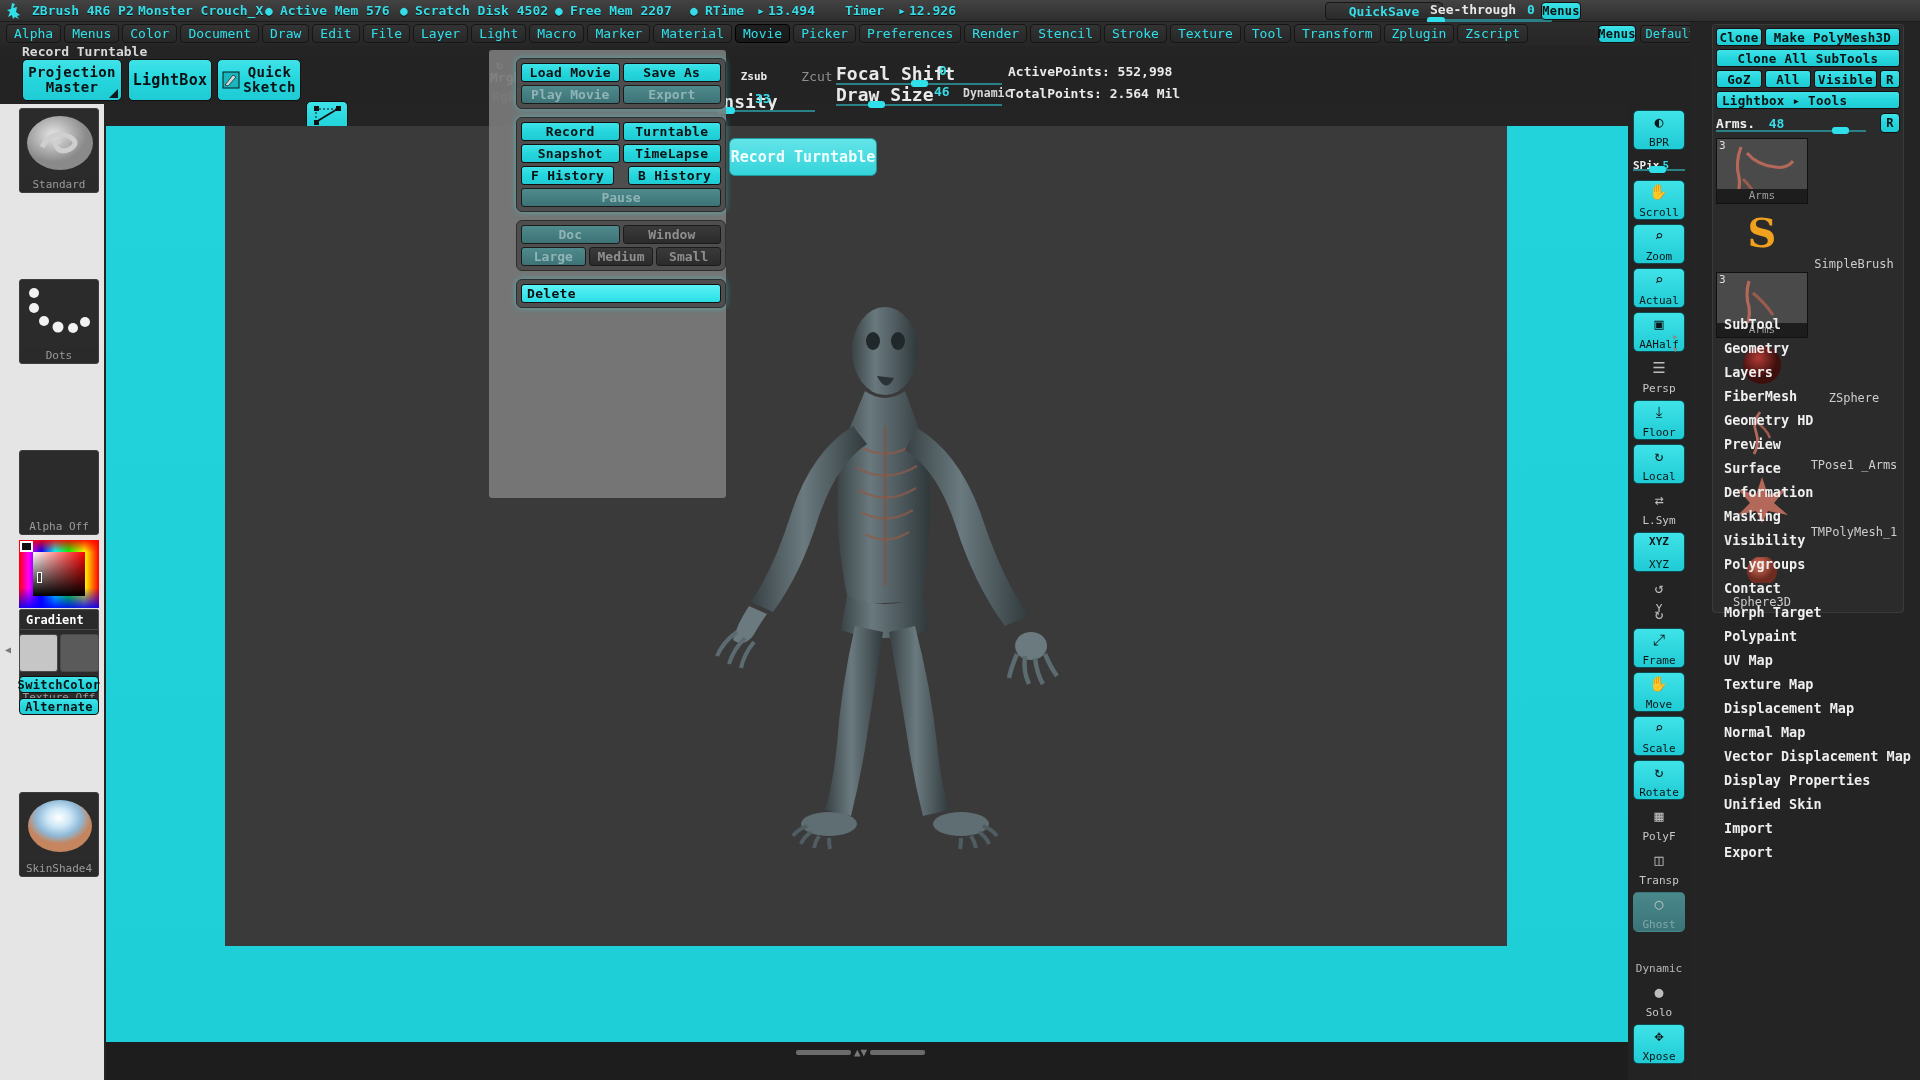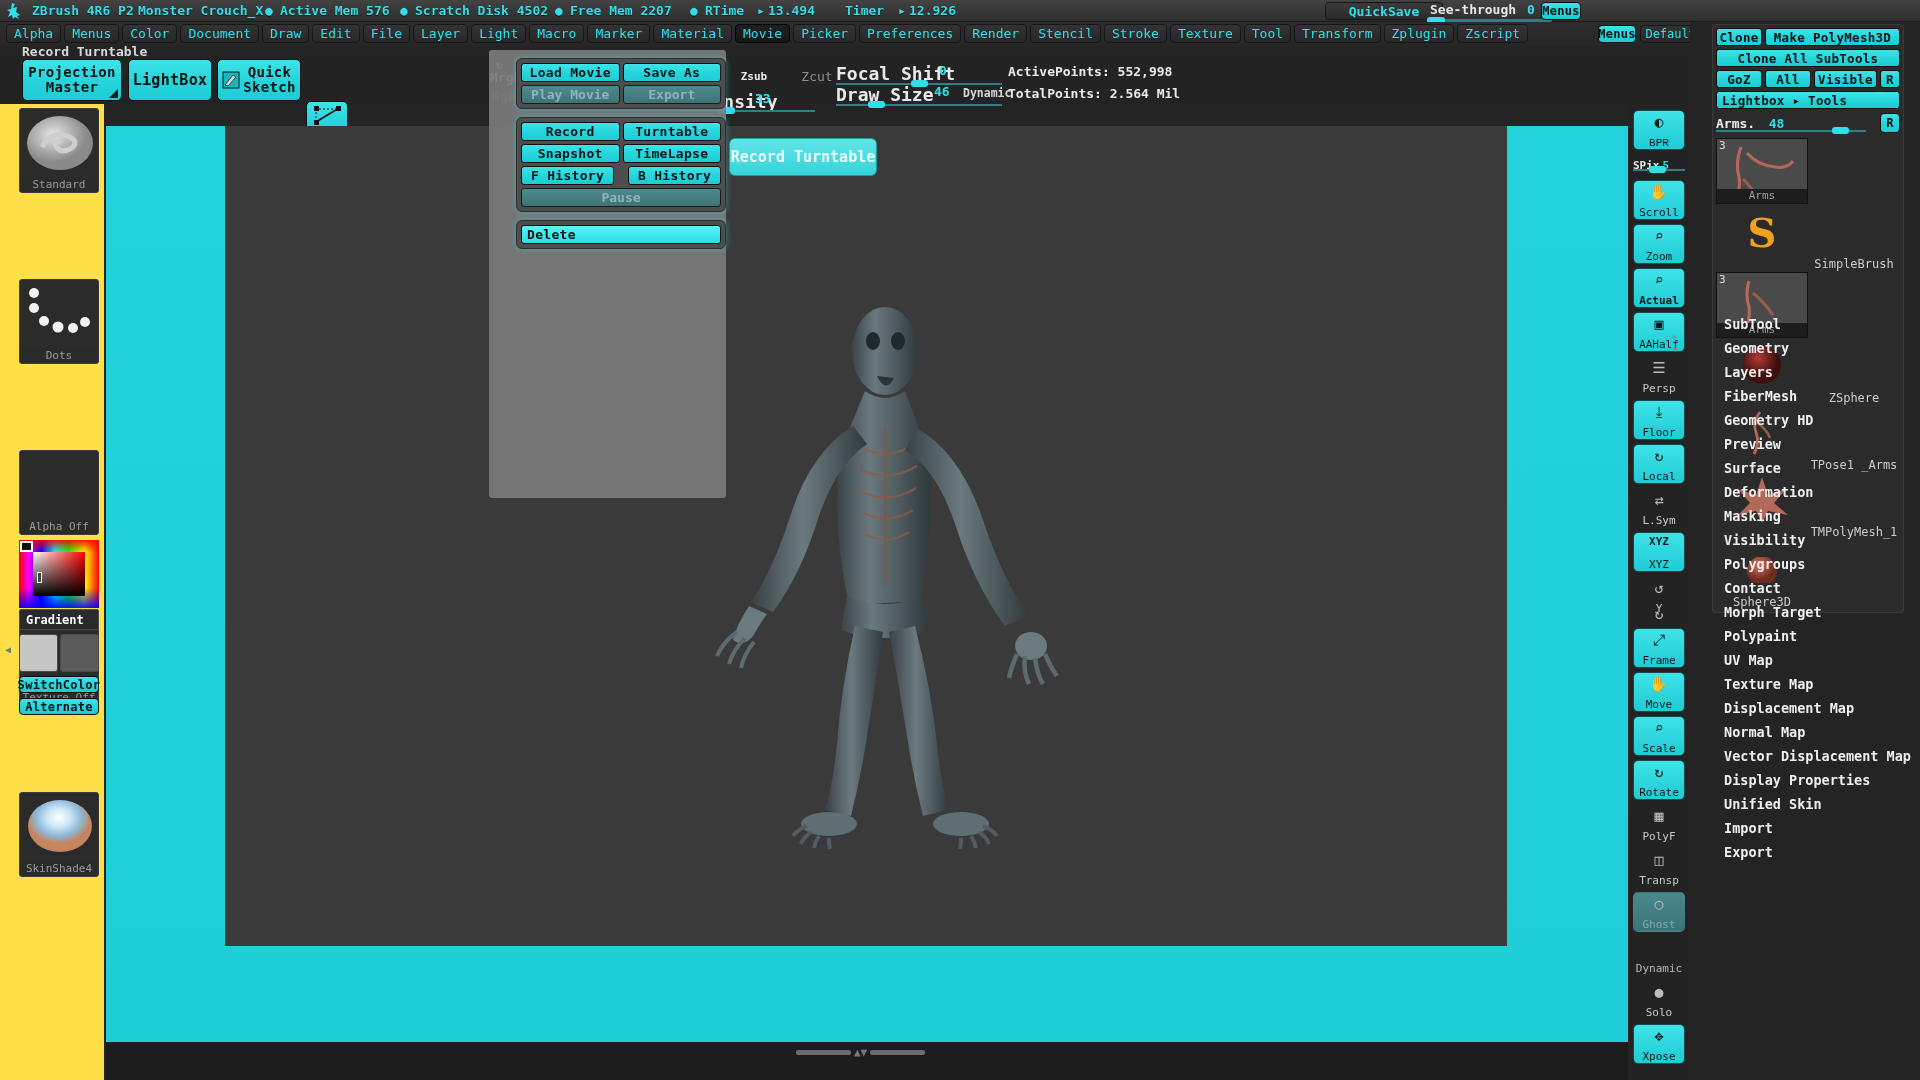--- a/index.html
+++ b/index.html
@@ -75,21 +75,21 @@
 
   
   .sl-label{ color:#e9e9e9; font-size:18px; font-weight:bold; white-space:nowrap;}
   .sl-val{ color:#36dde8; font-size:13px; font-weight:bold;}
   .sl-track{ height:2px; background:#2a8188; }
   .sl-knob{ position:absolute; width:17px;height:7px;background:#2fe0ea;border-radius:3px; top:-3px;}
 
   .statnum{ color:#eaeaea; font-size:13px; font-weight:bold; white-space:nowrap;}
 
   
-  #leftshelf{ left:0; top:104px; width:104px; height:976px; background:#fde047;}
+  #leftshelf{ left:0; top:104px; width:104px; height:976px; background:#e5e5e5;}
   .swatch{ width:80px;height:85px; background:#2b2b2b; border:1px solid #3d3d3d; border-radius:3px;
      position:relative; overflow:hidden;}
   .swatch .cap{ position:absolute;bottom:0;left:0;width:100%;height:15px;background:#2a2a2a;
      color:#9b9b9b;font-size:11px;text-align:center;line-height:15px;}
 
   
   #canvaswrap{ left:106px; top:126px; width:1522px; height:954px; background:#1d1d1d;}
   #cyanbg{ left:0; top:0; width:1522px; height:916px;
      background:linear-gradient(180deg,#22d3db,#1fcfd8);}
   #docarea{ left:119px; top:0; width:1282px; height:820px; background:#3a3a3a;}
@@ -416,36 +416,36 @@
   <div class="abs" style="left:690px;top:920px;display:flex;align-items:center;gap:3px">
     <div style="width:55px;height:5px;background:#6b6b6b;border-radius:2px"></div>
     <span id="scrollmark">▲▼</span>
     <div style="width:55px;height:5px;background:#6b6b6b;border-radius:2px"></div>
   </div>
 </div>
 
 <div class="abs" id="rightstrip">
       <div class="ricon" style="position: absolute; left: 5px; top: 6px; background: linear-gradient(rgb(63, 227, 232), rgb(31, 203, 212)); border: 1px solid rgb(15, 75, 79);">
         <span class="abs" style="left: 0px; top: 2px; width: 100%; text-align: center; font-size: 15px; color: rgb(12, 22, 23);">◐</span>
-        <span class="rl" style="color: rgb(12, 22, 23); font-family: Liberation Mono, monospace;">BPR</span>
+        <span class="rl" style="color: rgb(12, 22, 23);">BPR</span>
       </div>
       <div class="abs" style="left: 5px; top: 50px; width: 52px; height: 22px;"><span style="color:#eee;font-size:11px;font-weight:bold">SPix</span><span style="color:#36dde8;font-size:11px;font-weight:bold;margin-left:3px">5</span><div class="abs" style="left:0;top:15px;width:52px;height:2px;background:#2a8188">
           <div class="sl-knob" style="left:16px;top:-3px"></div>
         </div></div>
       <div class="ricon" style="position: absolute; left: 5px; top: 76px; background: linear-gradient(rgb(63, 227, 232), rgb(31, 203, 212)); border: 1px solid rgb(15, 75, 79);">
         <span class="abs" style="left: 0px; top: 2px; width: 100%; text-align: center; font-size: 15px; color: rgb(12, 22, 23);">✋</span>
         <span class="rl" style="color: rgb(12, 22, 23);">Scroll</span>
       </div>
       <div class="ricon" style="position: absolute; left: 5px; top: 120px; background: linear-gradient(rgb(63, 227, 232), rgb(31, 203, 212)); border: 1px solid rgb(15, 75, 79);">
         <span class="abs" style="left: 0px; top: 2px; width: 100%; text-align: center; font-size: 15px; color: rgb(12, 22, 23);">⌕</span>
         <span class="rl" style="color: rgb(12, 22, 23);">Zoom</span>
       </div>
       <div class="ricon" style="position: absolute; left: 5px; top: 164px; background: linear-gradient(rgb(63, 227, 232), rgb(31, 203, 212)); border: 1px solid rgb(15, 75, 79);">
         <span class="abs" style="left: 0px; top: 2px; width: 100%; text-align: center; font-size: 15px; color: rgb(12, 22, 23);">⌕</span>
-        <span class="rl" style="color: rgb(12, 22, 23); font-weight: bold;">Actual</span>
+        <span class="rl" style="color: rgb(12, 22, 23);">Actual</span>
       </div>
       <div class="ricon" style="position: absolute; left: 5px; top: 208px; background: linear-gradient(rgb(63, 227, 232), rgb(31, 203, 212)); border: 1px solid rgb(15, 75, 79);">
         <span class="abs" style="left: 0px; top: 2px; width: 100%; text-align: center; font-size: 15px; color: rgb(12, 22, 23);">▣</span>
         <span class="rl" style="color: rgb(12, 22, 23);">AAHalf</span>
       </div>
       <div class="ricon" style="position: absolute; left: 5px; top: 252px; background: transparent; border: 1px solid transparent;">
         <span class="abs" style="left: 0px; top: 2px; width: 100%; text-align: center; font-size: 15px; color: rgb(189, 189, 189);">☰</span>
         <span class="rl" style="color: rgb(201, 201, 201);">Persp</span>
       </div>
       <div class="ricon" style="position: absolute; left: 5px; top: 296px; background: linear-gradient(rgb(63, 227, 232), rgb(31, 203, 212)); border: 1px solid rgb(15, 75, 79);">
@@ -655,20 +655,31 @@
         <div class="cyanbtn gbtn" style="flex:1">Snapshot</div>
         <div class="cyanbtn gbtn" style="flex:1">TimeLapse</div>
       </div>
       <div style="display:flex;gap:14px;margin-bottom:3px">
         <div class="cyanbtn gbtn" style="flex:1">F History</div>
         <div class="cyanbtn gbtn" style="flex:1">B History</div>
       </div>
       <div class="dimbtn gbtn" style="width:100%">Pause</div>
     </div>
 
+    <div class="grpbox" style="margin-bottom:8px;box-shadow:none">
+      <div style="display:flex;gap:3px;margin-bottom:3px">
+        <div class="dimbtn gbtn" style="flex:1">Doc</div>
+        <div class="darkbtn gbtn" style="flex:1;font-weight:bold;font-size:13px">Window</div>
+      </div>
+      <div style="display:flex;gap:3px">
+        <div class="dimbtn gbtn" style="flex:1">Large</div>
+        <div class="darkbtn gbtn" style="flex:1;font-weight:bold;font-size:13px">Medium</div>
+        <div class="darkbtn gbtn" style="flex:1;font-weight:bold;font-size:13px">Small</div>
+      </div>
+    </div>
 
     <div class="grpbox" style="margin-bottom:6px">
       <div class="cyanbtn gbtn hl" style="width:100%;justify-content:flex-start;padding-left:5px">Delete</div>
     </div>
   </div>
 </div>
 
 <div class="abs" id="recordtt">Record Turntable</div>
 
 </div>

